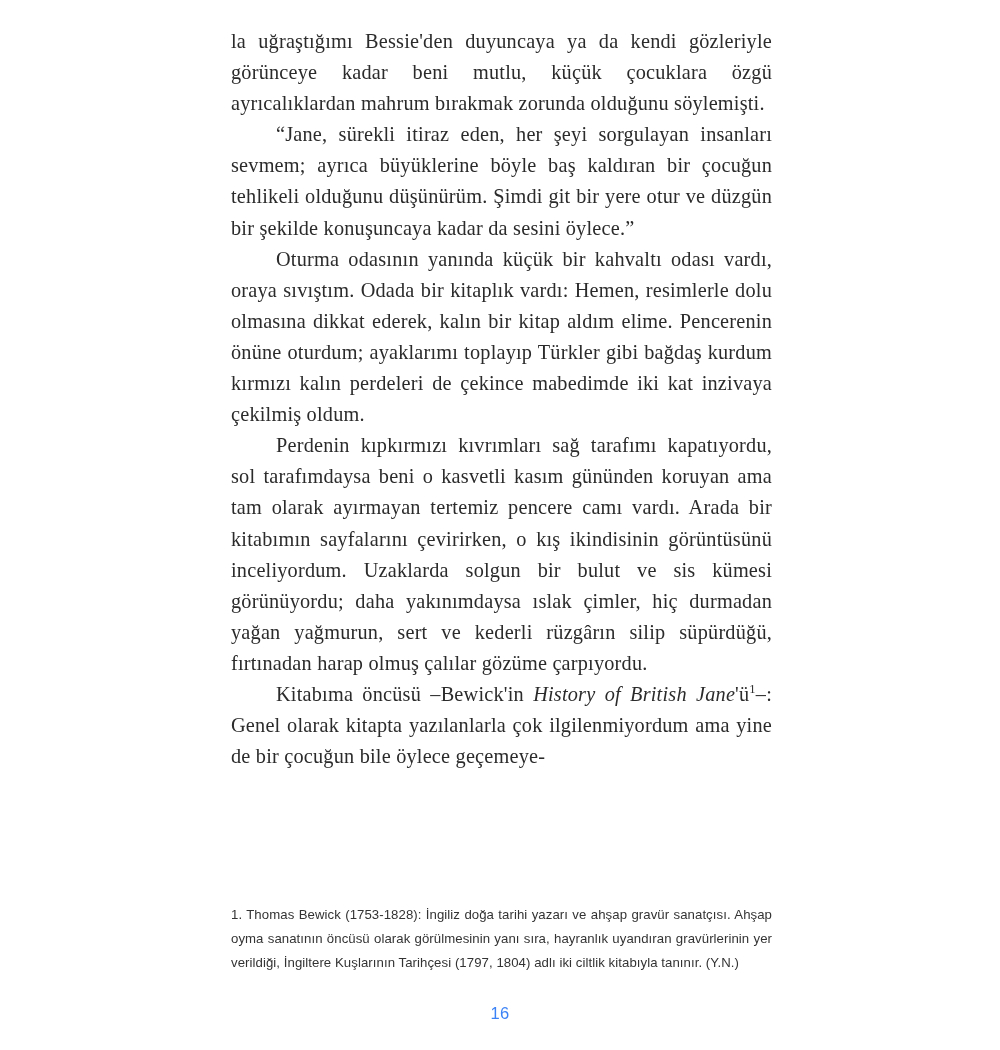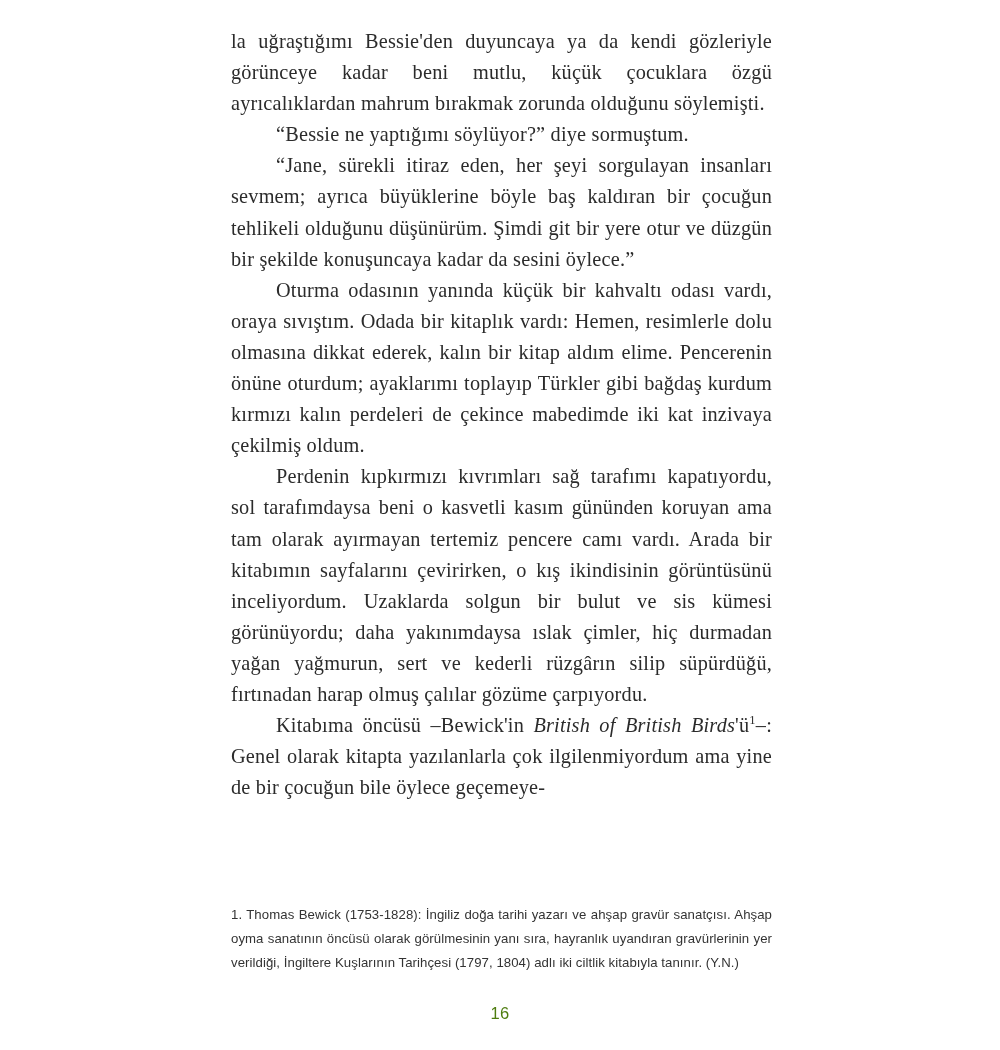--- a/index.html
+++ b/index.html
@@ -79,42 +79,41 @@
 
   
   .folio {
     position: absolute;
     left: 0;
     top: 1004px;
     width: 1000px;
     text-align: center;
     font-family: "Liberation Sans", "DejaVu Sans", sans-serif;
     font-size: 16.5px;
-    color: #4d7c0f;
+    color: #3b82f6;
     letter-spacing: 0.02em;
   }
 </style>
 </head>
 <body>
 
 <div class="page">
 
   <div class="text-block">
 
     <p class="para no-indent">la uğraştığımı Bessie'den duyuncaya ya da kendi gözleriyle görünceye kadar beni mutlu, küçük çocuklara özgü ayrıcalıklardan mahrum bırakmak zorunda olduğunu söylemişti.</p>
 
-    <p class="para">“Bessie ne yaptığımı söylüyor?” diye sormuştum.</p>
 
     <p class="para">“Jane, sürekli itiraz eden, her şeyi sorgulayan insanları sevmem; ayrıca büyüklerine böyle baş kaldıran bir çocuğun tehlikeli olduğunu düşünürüm. Şimdi git bir yere otur ve düzgün bir şekilde konuşuncaya kadar da sesini öylece.”</p>
 
     <p class="para">Oturma odasının yanında küçük bir kahvaltı odası vardı, oraya sıvıştım. Odada bir kitaplık vardı: Hemen, resimlerle dolu olmasına dikkat ederek, kalın bir kitap aldım elime. Pencerenin önüne oturdum; ayaklarımı toplayıp Türkler gibi bağdaş kurdum kırmızı kalın perdeleri de çekince mabedimde iki kat inzivaya çekilmiş oldum.</p>
 
     <p class="para">Perdenin kıpkırmızı kıvrımları sağ tarafımı kapatıyordu, sol tarafımdaysa beni o kasvetli kasım gününden koruyan ama tam olarak ayırmayan tertemiz pencere camı vardı. Arada bir kitabımın sayfalarını çevirirken, o kış ikindisinin görüntüsünü inceliyordum. Uzaklarda solgun bir bulut ve sis kümesi görünüyordu; daha yakınımdaysa ıslak çimler, hiç durmadan yağan yağmurun, sert ve kederli rüzgârın silip süpürdüğü, fırtınadan harap olmuş çalılar gözüme çarpıyordu.</p>
 
-    <p class="para"><span>Kitabıma öncüsü –Bewick'in </span><em>British of British Birds</em><span>'ü</span><sup>1</sup><span>–: Genel olarak kitapta yazılanlarla çok ilgilenmiyordum ama yine de bir çocuğun bile öylece geçemeye-</span></p>
+    <p class="para"><span>Kitabıma öncüsü –Bewick'in </span><em>History of British Jane</em><span>'ü</span><sup>1</sup><span>–: Genel olarak kitapta yazılanlarla çok ilgilenmiyordum ama yine de bir çocuğun bile öylece geçemeye-</span></p>
 
   </div>
 
   <div class="footnote-block">
     <p class="footnote">1. Thomas Bewick (1753-1828): İngiliz doğa tarihi yazarı ve ahşap gravür sanatçısı. Ahşap oyma sanatının öncüsü olarak görülmesinin yanı sıra, hayranlık uyandıran gravürlerinin yer verildiği, İngiltere Kuşlarının Tarihçesi (1797, 1804) adlı iki ciltlik kitabıyla tanınır. (Y.N.)</p>
   </div>
 
   <div class="folio">16</div>
 
 </div>

